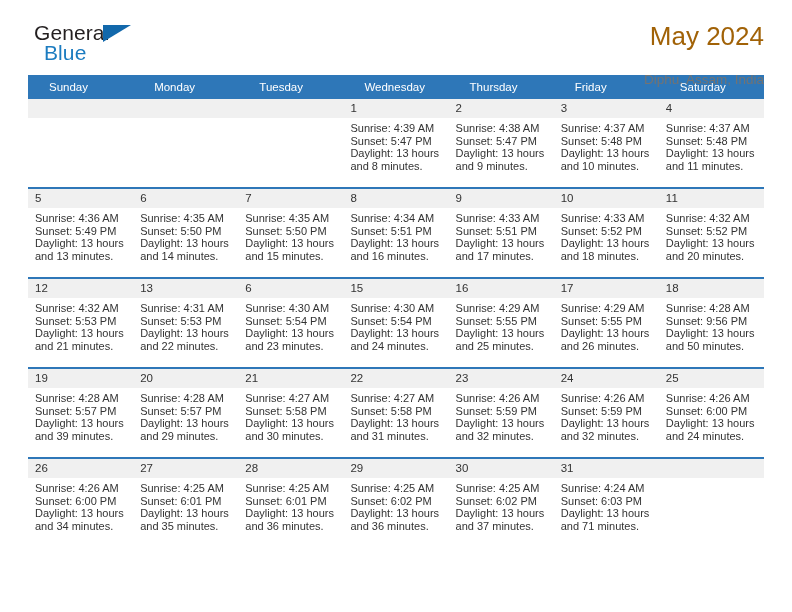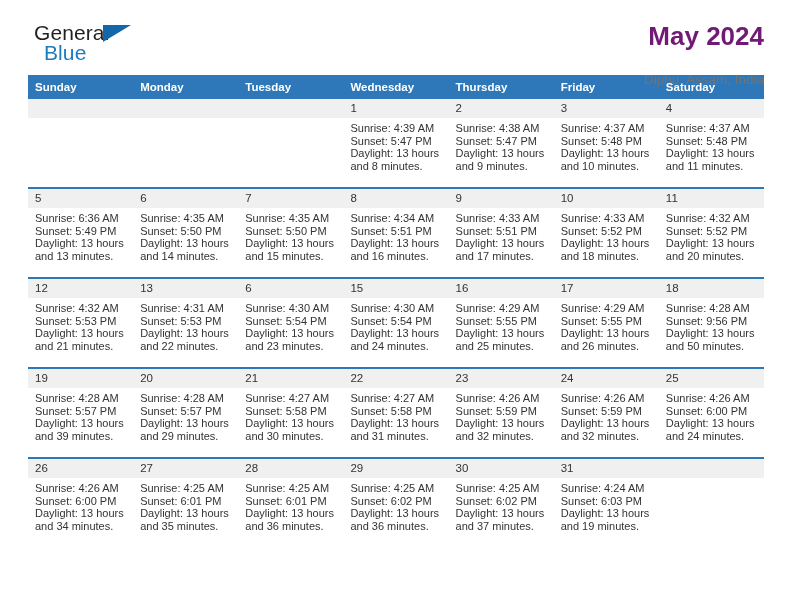--- a/index.html
+++ b/index.html
@@ -67,46 +67,46 @@
     border-left: 28px solid #1268ab;
     border-bottom: 17px solid transparent;
   }
 
   .title-block {
     text-align: right;
     padding-top: 0px;
   }
   .cal-title {
     font-size: 26px;
-    color: #701a75;
+    color: #a16207;
     line-height: 1.1;
-    font-weight: bold;
+    font-weight: normal;
     margin: 0;
   }
   .cal-subtitle {
     font-size: 13.5px;
     color: #737373;
     margin-top: 22px;
     line-height: 1.1;
   }
 
   
   .calendar {
     width: 736px;
     border-collapse: collapse;
     table-layout: fixed;
   }
 
   .weekday-row th {
     background: #2e77b8;
     color: #ffffff;
     font-size: 11.5px;
-    font-weight: bold;
+    font-weight: normal;
     text-align: left;
-    padding: 6px 0 6px 7px;
+    padding: 6px 0 6px 21px;
     height: 20px;
     box-sizing: border-box;
     border: none;
   }
 
   .calendar td {
     width: 105.14px;
     padding: 0;
     vertical-align: top;
     border: none;
@@ -243,21 +243,21 @@
                 <div>and 11 minutes.</div>
               </div>
             </div>
           </td>
         </tr>
         <tr class="week-row">
           <td>
             <div class="cell">
               <div class="daynum">5</div>
               <div class="details">
-                <div>Sunrise: 6:36 AM</div>
+                <div>Sunrise: 4:36 AM</div>
                 <div>Sunset: 5:49 PM</div>
                 <div>Daylight: 13 hours</div>
                 <div>and 13 minutes.</div>
               </div>
             </div>
           </td>
           <td>
             <div class="cell">
               <div class="daynum">6</div>
               <div class="details">
@@ -538,21 +538,21 @@
               </div>
             </div>
           </td>
           <td>
             <div class="cell">
               <div class="daynum">31</div>
               <div class="details">
                 <div>Sunrise: 4:24 AM</div>
                 <div>Sunset: 6:03 PM</div>
                 <div>Daylight: 13 hours</div>
-                <div>and 19 minutes.</div>
+                <div>and 71 minutes.</div>
               </div>
             </div>
           </td>
           <td>
             <div class="cell empty">
               <div class="daynum"></div>
             </div>
           </td>
         </tr>
       </tbody>

